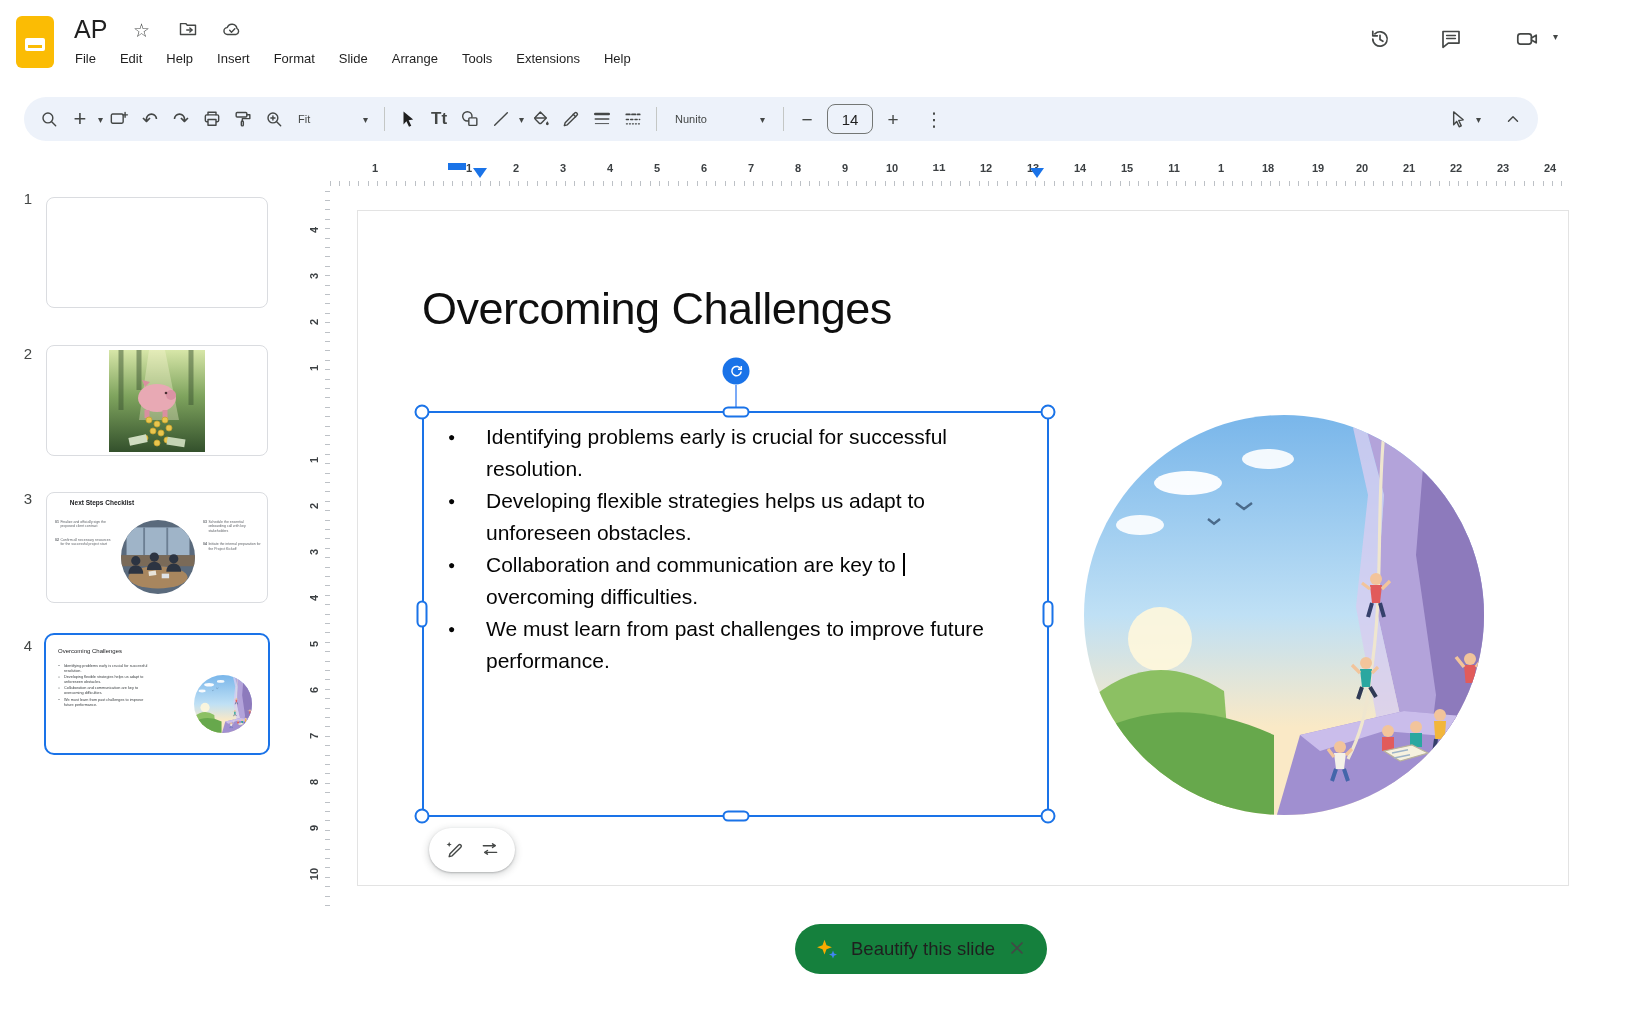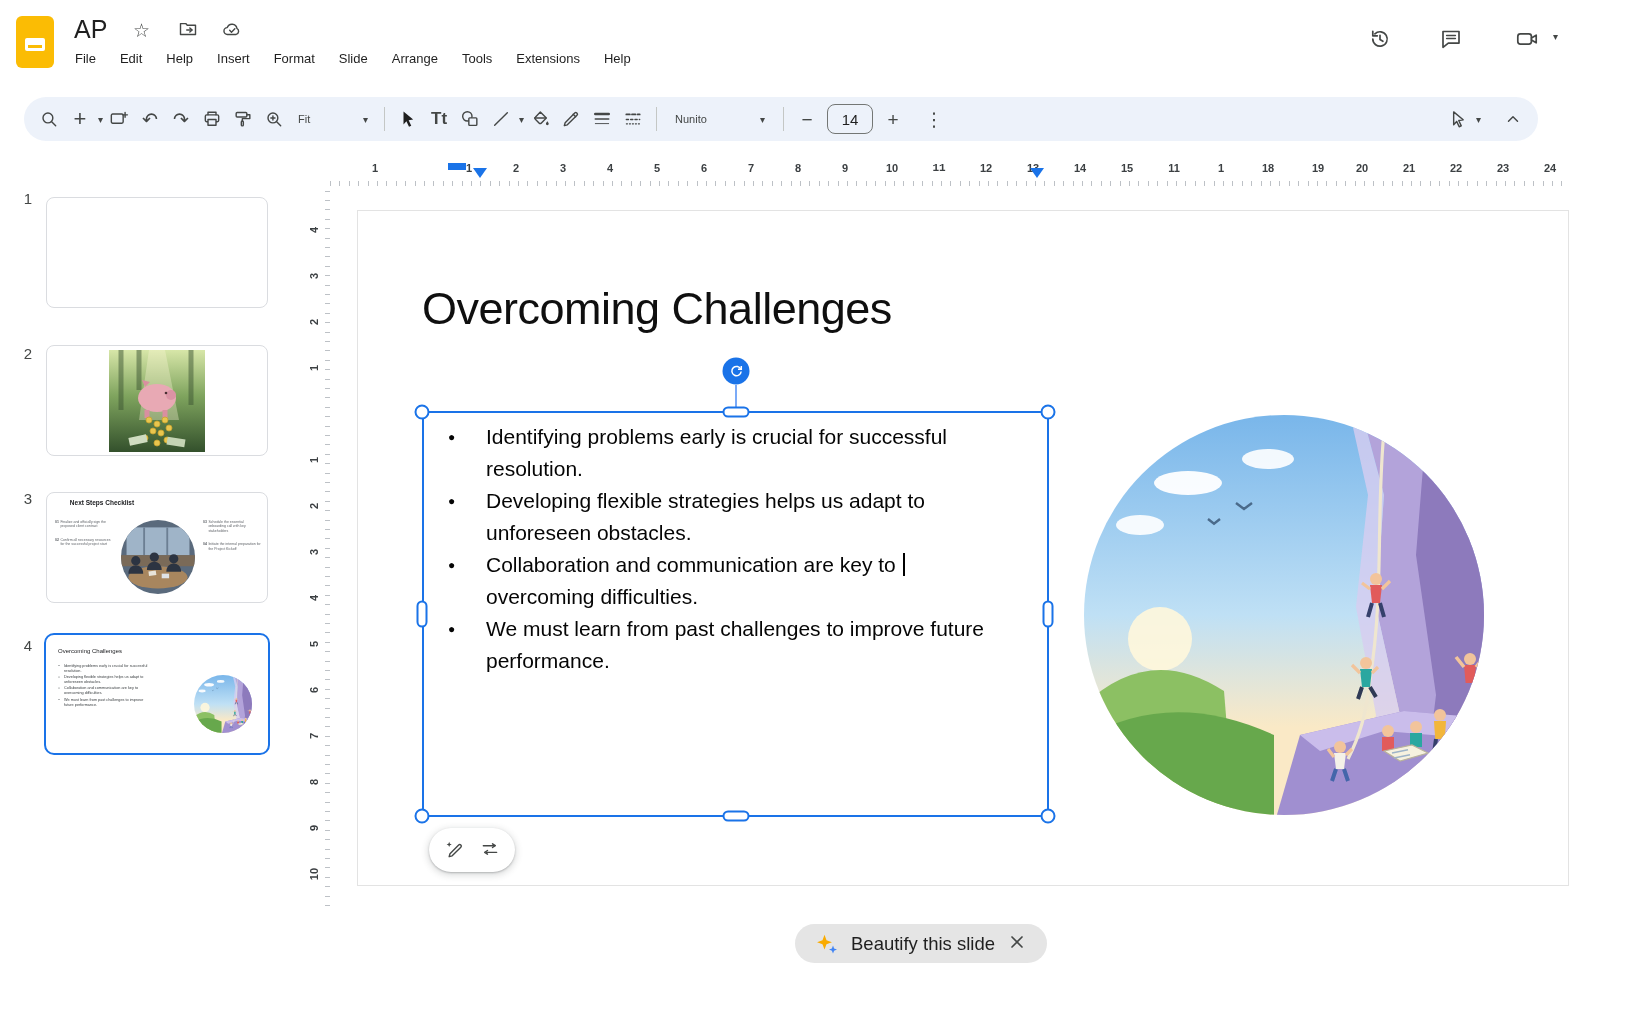--- a/index.html
+++ b/index.html
@@ -47,21 +47,21 @@
   .bullets li{position:relative;padding-left:38px;font-size:21px;line-height:32px;color:#050505}
   .bullets li::before{content:"●";position:absolute;left:0;top:0;font-size:12px;line-height:32px;color:#050505}
   .caret-bar{display:inline-block;width:2px;height:23px;background:#000;margin-left:7px;vertical-align:-4px}
   .h-c{width:15px;height:15px;border:2.5px solid #1a73e8;background:#fff;border-radius:50%;transform:translate(-50%,-50%)}
   .h-ph{width:27px;height:11px;border:2.5px solid #1a73e8;background:#fff;border-radius:7px;transform:translate(-50%,-50%)}
   .h-pv{width:11px;height:27px;border:2.5px solid #1a73e8;background:#fff;border-radius:7px;transform:translate(-50%,-50%)}
   .rot-handle{left:378px;top:160px;width:27px;height:27px;background:#1a73e8;border-radius:50%;transform:translate(-50%,-50%);display:flex;align-items:center;justify-content:center}
   .rot-line{left:377px;top:174px;width:2px;height:22px;background:#7baaf7}
   .fab{left:71px;top:617px;width:86px;height:44px;background:#fff;border-radius:24px;box-shadow:0 1px 2px rgba(60,64,67,.3),0 2px 6px 2px rgba(60,64,67,.15);display:flex;align-items:center;justify-content:center;gap:16px}
   
-  .beautify{left:795px;top:924px;height:39px;background:#e5e5e5;border-radius:25px;display:flex;align-items:center;gap:12px;padding:0 20px}
+  .beautify{left:795px;top:924px;height:50px;background:#15803d;border-radius:25px;display:flex;align-items:center;gap:12px;padding:0 20px}
   .beautify-label{font-size:18.5px;font-weight:500;color:#1f1f1f}
   
   .t3-title{position:absolute;left:0;top:6px;width:100%;text-align:center;font-weight:700;color:#202124}
   .t3-col{position:absolute;top:26px;width:58px;color:#5f6368}
   .t3-item{display:flex;gap:3px;margin-bottom:17px;font-size:7px;line-height:1.35}
   .t3-num{font-weight:700;color:#5f6368}
   
   .t4-title{position:absolute;left:12px;top:12px;color:#202124;font-weight:500}
   .t4-bullets{position:absolute;left:14px;top:28px;width:88px;color:#3c4043}
   .t4-bullets li{margin:0 0 2px 8px;font-size:7.6px;line-height:1.35}

